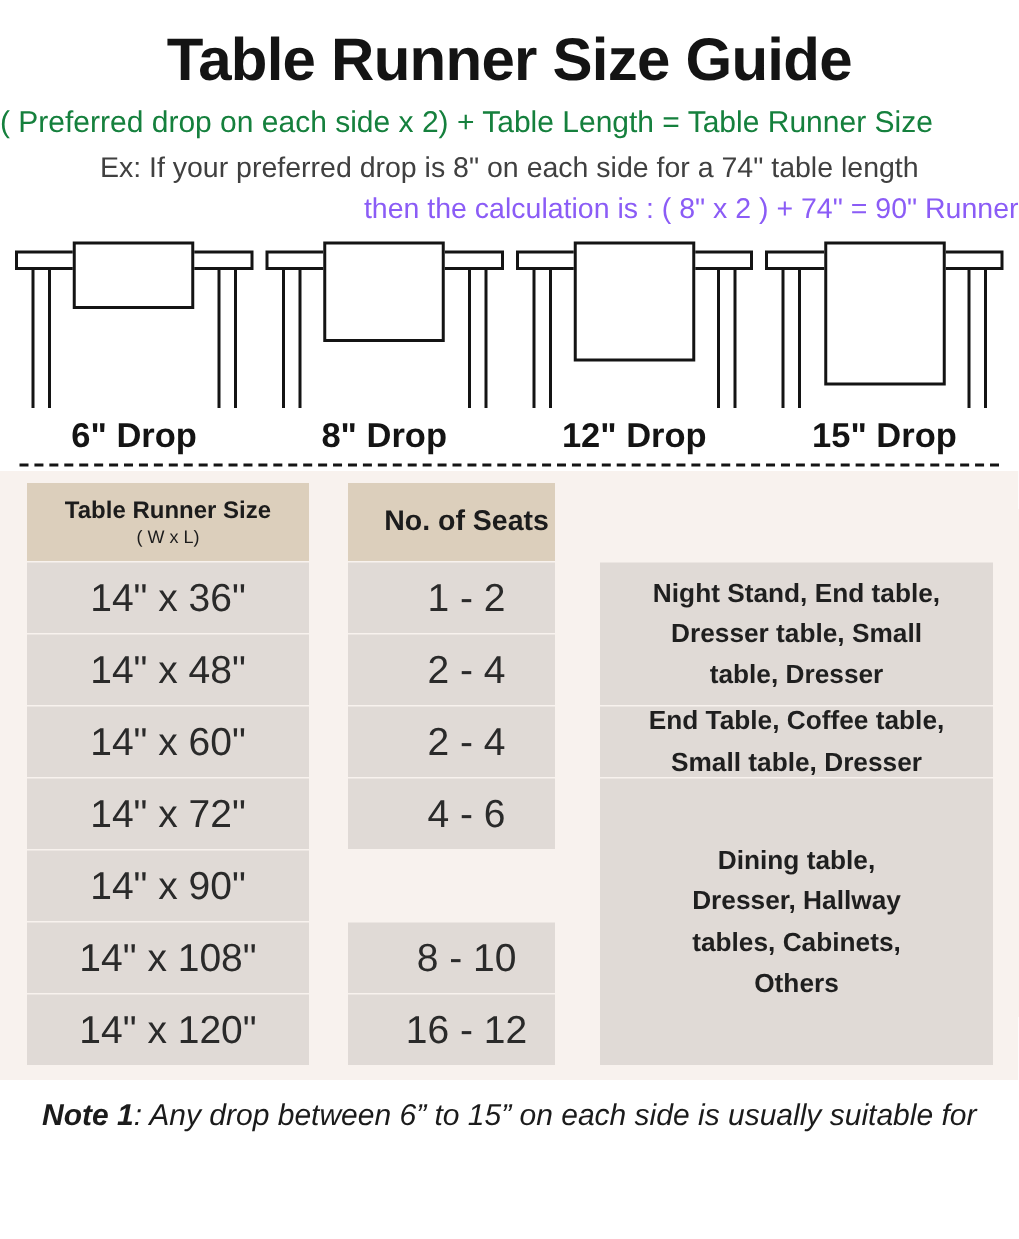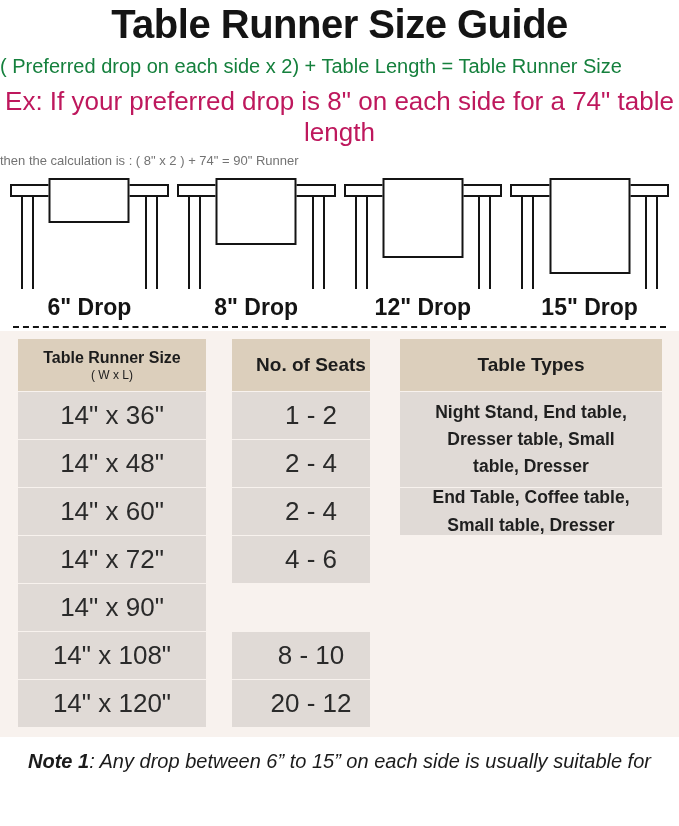--- a/index.html
+++ b/index.html
@@ -12,39 +12,39 @@
     overflow: hidden;
   }
 
   
   .page-title {
     text-align: center;
     font-size: 40px;
     font-weight: 700;
     letter-spacing: -0.5px;
     color: #141414;
-    margin-top: 2px;
+    margin-top: 18px;
     line-height: 1.1;
   }
   .formula-line {
     font-size: 20px;
     color: #15803d;
     margin-top: 9px;
     white-space: nowrap;
   }
   .example-line1 {
     text-align: center;
-    font-size: 26px;
-    color: #be185d;
+    font-size: 19px;
+    color: #404040;
     margin-top: 8px;
   }
   .example-line2 {
-    text-align: left;
-    font-size: 13px;
-    color: #737373;
+    text-align: right;
+    font-size: 19px;
+    color: #8b5cf6;
     margin-top: 5px;
   }
 
   
   .figures {
     display: flex;
     margin-top: 6px;
     padding: 0 6px;
   }
   .fig { flex: 1 1 0; }
@@ -210,48 +210,49 @@
 
 <div class="size-table">
 
   <div class="hcell col1" style="grid-row:1">
     <span class="h-main">Table Runner Size</span>
     <span class="h-sub">( W x L)</span>
   </div>
   <div class="hcell hcell-seats col2" style="grid-row:1">
     <span class="h-main">No. of Seats</span>
   </div>
-  <div class="hcell hcell-types col3" style="grid-row:1">
-    <span class="h-main">Table Types</span>
-  </div>
 
   <div class="dcell col1" style="grid-row:2">14" x 36"</div>
   <div class="dcell col2" style="grid-row:2">1 - 2</div>
 
   <div class="dcell col1" style="grid-row:3">14" x 48"</div>
   <div class="dcell col2" style="grid-row:3">2 - 4</div>
 
   <div class="dcell col1" style="grid-row:4">14" x 60"</div>
   <div class="dcell col2" style="grid-row:4">2 - 4</div>
 
   <div class="dcell col1" style="grid-row:5">14" x 72"</div>
   <div class="dcell col2" style="grid-row:5">4 - 6</div>
 
   <div class="dcell col1" style="grid-row:6">14" x 90"</div>
 
   <div class="dcell col1" style="grid-row:7">14" x 108"</div>
   <div class="dcell col2" style="grid-row:7">8 - 10</div>
 
   <div class="dcell col1" style="grid-row:8">14" x 120"</div>
-  <div class="dcell col2" style="grid-row:8">20 - 12</div>
+  <div class="dcell col2" style="grid-row:8">16 - 12</div>
 
   <div class="tcell col3" style="grid-row:2 / span 2">Night Stand, End table,
 Dresser table, Small
 table, Dresser</div>
   <div class="tcell col3" style="grid-row:4">End Table, Coffee table,
 Small table, Dresser</div>
+  <div class="tcell col3" style="grid-row:5 / span 4">Dining table,
+Dresser, Hallway
+tables, Cabinets,
+Others</div>
 
 </div>
 
 <div class="notes">
   <div class="note-line"><span class="note-label">Note 1</span><span>: Any drop between 6” to 15” on each side is usually suitable for</span></div>
 
 </div>
 
 </body></html>

